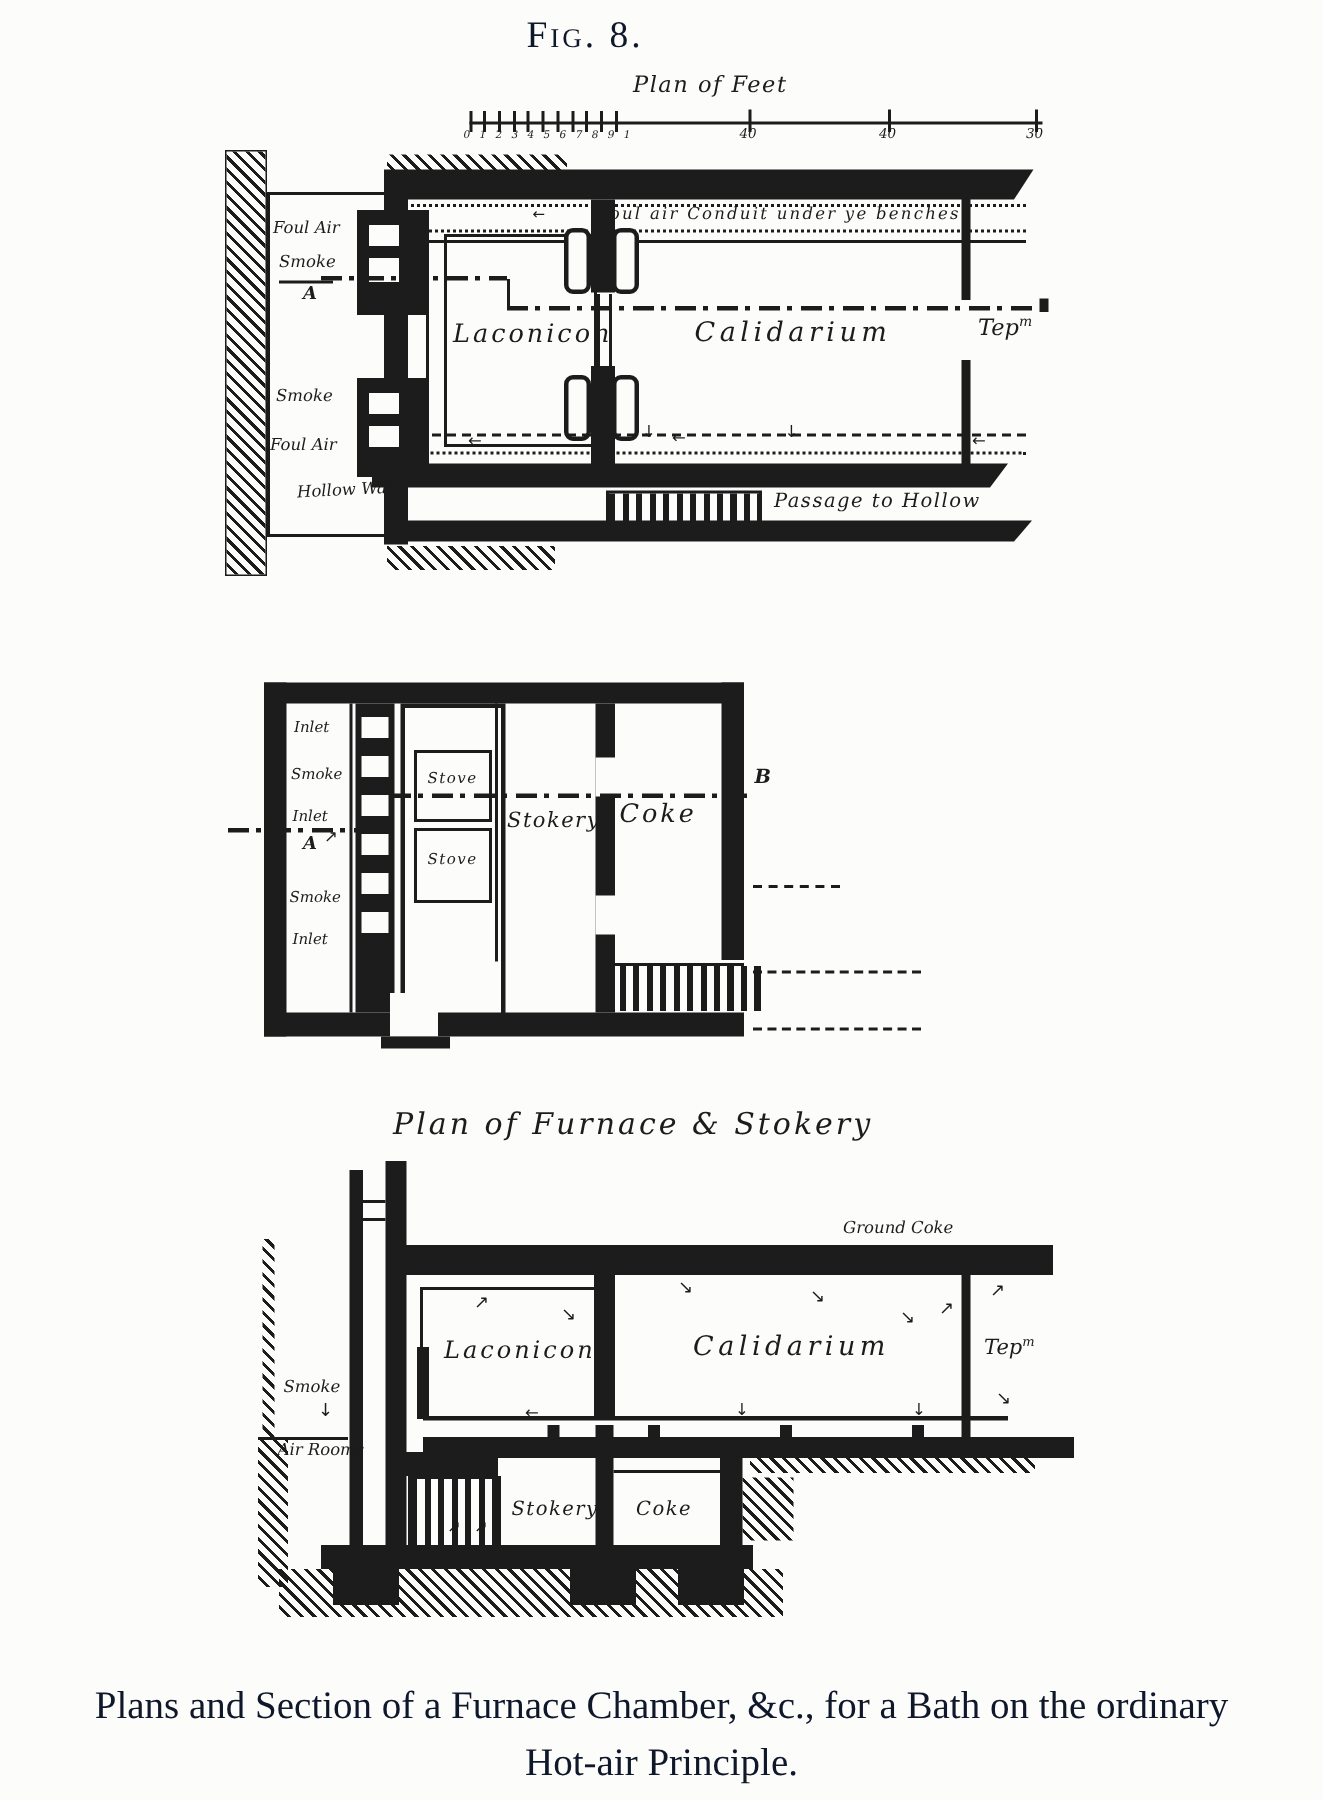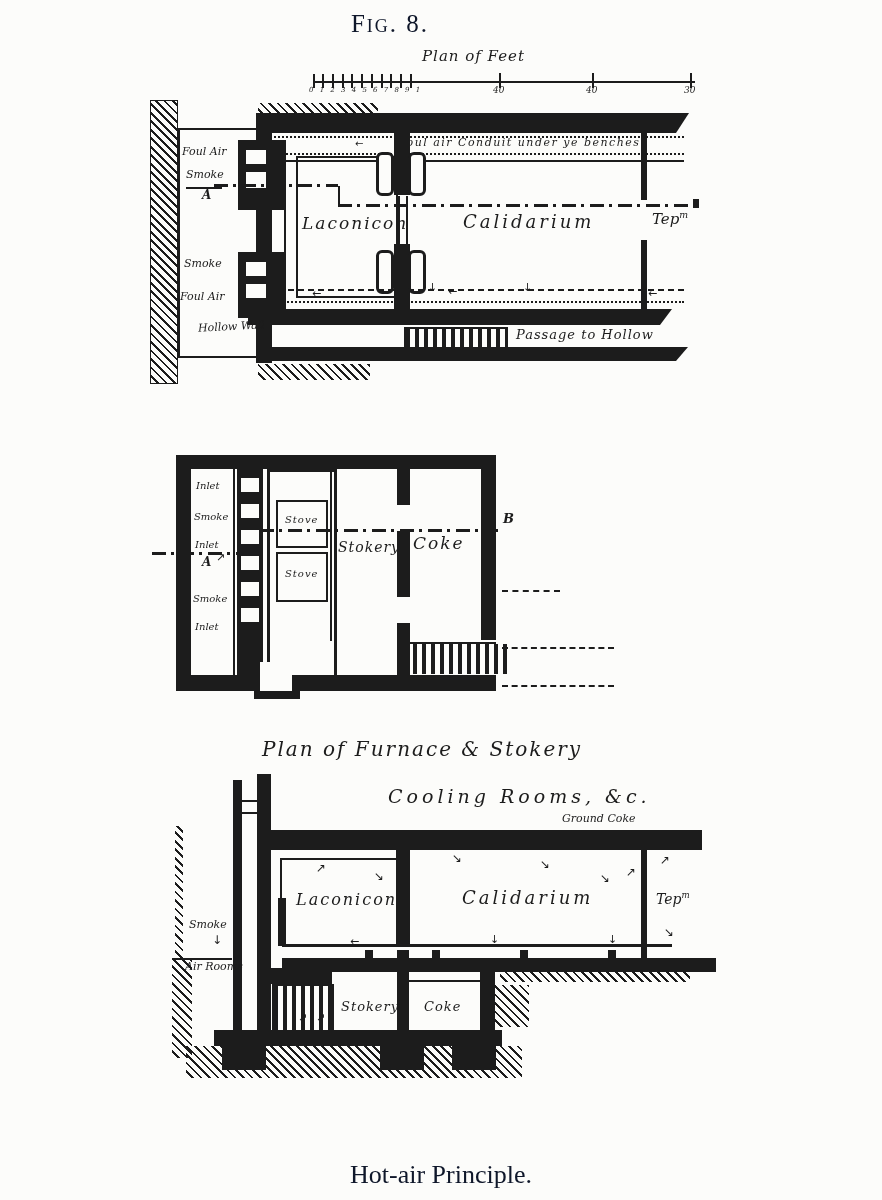--- a/index.html
+++ b/index.html
@@ -151,21 +151,20 @@
   <div class="dashdot" style="left:260px;top:529px;width:240px;"></div>
   <div class="dashed-h" style="left:502px;top:590px;width:58px;"></div>
   <div class="line-h" style="left:404px;top:642px;width:92px;"></div>
   <div class="grille" style="left:404px;top:644px;width:104px;height:30px;"></div>
   <div class="cut" style="left:260px;top:662px;width:32px;height:29px;"></div>
   <div class="wall" style="left:254px;top:691px;width:46px;height:8px;"></div>
   <div class="dashed-h" style="left:502px;top:647px;width:112px;"></div>
   <div class="dashed-h" style="left:502px;top:685px;width:112px;"></div>
   <div class="hw" style="left:262px;top:710px;font-size:20px;letter-spacing:2px;margin-top:28px;">Plan of Furnace &amp; Stokery</div>
 
-  <div class="hw" style="left:388px;top:786px;font-size:19px;letter-spacing:4px;">Cooling Rooms, &amp;c.</div>
   <div class="wall" style="left:233px;top:780px;width:9px;height:252px;"></div>
   <div class="wall" style="left:257px;top:774px;width:14px;height:258px;"></div>
   <div class="line-h" style="left:242px;top:800px;width:15px;"></div>
   <div class="line-h" style="left:242px;top:812px;width:15px;"></div>
   <div class="hatch" style="left:175px;top:826px;width:8px;height:132px;"></div>
   <div class="wall" style="left:268px;top:830px;width:434px;height:20px;"></div>
   <div class="hw" style="left:562px;top:813px;font-size:11px;">Ground Coke</div>
   <div class="line-h" style="left:280px;top:858px;width:116px;"></div>
   <div class="line-v" style="left:280px;top:858px;height:88px;"></div>
   <div class="wall" style="left:278px;top:898px;width:8px;height:48px;"></div>
@@ -207,15 +206,16 @@
   <div class="arrow" style="left:600px;top:872px;font-size:12px;">↘</div>
   <div class="arrow" style="left:626px;top:866px;font-size:12px;">↗</div>
   <div class="arrow" style="left:660px;top:854px;font-size:12px;">↗</div>
   <div class="arrow" style="left:664px;top:926px;font-size:12px;">↘</div>
   <div class="arrow" style="left:350px;top:936px;font-size:11px;">←</div>
   <div class="arrow" style="left:490px;top:934px;font-size:11px;">↓</div>
   <div class="arrow" style="left:608px;top:934px;font-size:11px;">↓</div>
   <div class="arrow" style="left:298px;top:1012px;font-size:11px;">↗</div>
   <div class="arrow" style="left:316px;top:1012px;font-size:11px;">↗</div>
 
+  <div class="tp ctr" style="left:0;top:1122px;width:882px;font-size:26px;">Plans and Section of a Furnace Chamber, &amp;c., for a Bath on the ordinary</div>
   <div class="tp ctr" style="left:0;top:1160px;width:882px;font-size:26px;">Hot-air Principle.</div>
 
 </div>
 
 </body></html>

